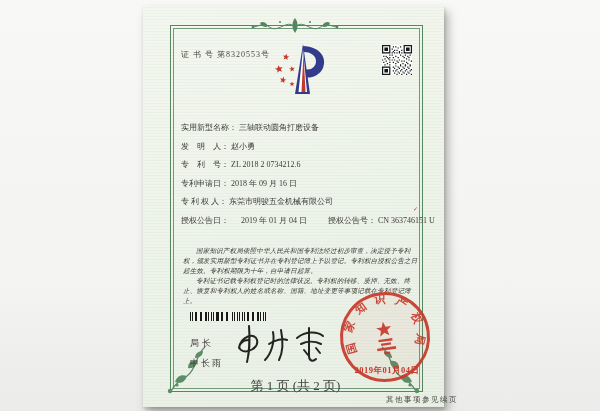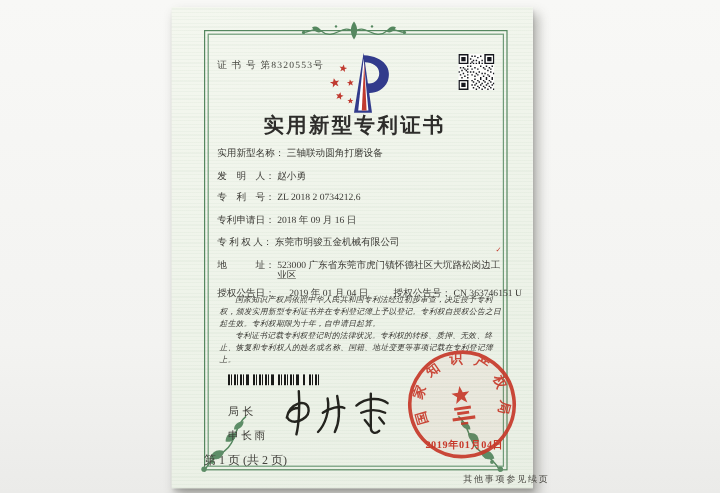--- a/index.html
+++ b/index.html
@@ -53,21 +53,21 @@
   }
   .director{position:absolute;left:47px;top:331px;font-size:9px;color:#3c3b36;}
   .director .dlabel{letter-spacing:3px;}
   .director .dname{margin-top:7px;letter-spacing:2px;}
   .signature{position:absolute;left:82px;top:312px;}
   .seal{position:absolute;left:195px;top:284px;width:94px;height:94px;transform:rotate(-8deg);opacity:.92;}
   .seal-date{
     position:absolute;left:196px;top:359px;width:96px;text-align:center;
     color:#c7392a;font-size:8.5px;letter-spacing:0.5px;font-weight:600;
   }
-  .page-ind{position:absolute;left:27px;top:371px;width:251px;font-size:10px;color:#45443f;}
+  .page-ind{position:absolute;left:27px;top:371px;width:251px;text-align:center;font-size:13px;color:#45443f;}
   .cont-note{position:absolute;left:14px;top:389px;width:100%;text-align:right;font-size:7.5px;color:#4a4943;letter-spacing:1.5px;}
   .orn-top{position:absolute;left:107px;top:8px;}
   .orn-bl{position:absolute;left:22px;top:339px;}
   .orn-br{position:absolute;left:237px;top:339px;transform:scaleX(-1);}
 </style>
 </head>
 <body>
 
 <div class="paper">
 
@@ -144,21 +144,20 @@
     <g fill="#15161d">
       <path d="M0 0h7v7H0zM18 0h7v7h-7zM0 18h7v7H0z"></path>
       <path d="M1 1h5v5H1z" fill="#fdfdfb"></path>
       <path d="M19 1h5v5h-5z" fill="#fdfdfb"></path>
       <path d="M1 19h5v5H1z" fill="#fdfdfb"></path>
       <path d="M2 2h3v3H2zM20 2h3v3h-3zM2 20h3v3H2z"></path>
       <path d="M9 1h1v1H9zM11 1h1v1h-1zM13 2h1v1h-1zM15 1h1v1h-1zM8 3h1v1H8zM10 4h1v1h-1zM12 4h1v1h-1zM14 5h1v1h-1zM16 4h1v1h-1zM9 5h1v1H9zM8 6h1v1H8zM10 6h1v1h-1zM12 6h1v1h-1zM14 6h1v1h-1zM16 6h1v1h-1zM6 8h1v1H6zM6 10h1v1H6zM6 12h1v1H6zM6 14h1v1H6zM6 16h1v1H6zM1 9h1v1H1zM3 9h1v1H3zM4 10h1v1H4zM2 11h1v1H2zM5 11h1v1H5zM0 12h1v1H0zM3 13h1v1H3zM1 14h1v1H1zM4 15h1v1H4zM2 16h1v1H2zM8 8h1v1H8zM11 9h1v1h-1zM9 10h1v1H9zM13 10h1v1h-1zM15 8h1v1h-1zM17 9h1v1h-1zM19 8h1v1h-1zM21 9h1v1h-1zM23 8h1v1h-1zM18 10h1v1h-1zM20 11h1v1h-1zM22 10h1v1h-1zM8 12h1v1H8zM10 12h1v1h-1zM12 13h1v1h-1zM14 12h1v1h-1zM16 13h1v1h-1zM18 13h1v1h-1zM20 14h1v1h-1zM22 12h1v1h-1zM24 13h1v1h-1zM9 14h1v1H9zM11 15h1v1h-1zM13 14h1v1h-1zM15 16h1v1h-1zM17 15h1v1h-1zM19 16h1v1h-1zM21 15h1v1h-1zM23 16h1v1h-1zM9 18h1v1H9zM11 17h1v1h-1zM13 18h1v1h-1zM15 17h1v1h-1zM17 18h1v1h-1zM19 17h1v1h-1zM21 18h1v1h-1zM23 17h1v1h-1zM10 19h1v1h-1zM12 20h1v1h-1zM14 19h1v1h-1zM16 20h1v1h-1zM18 19h1v1h-1zM20 20h1v1h-1zM22 19h1v1h-1zM24 20h1v1h-1zM9 21h1v1H9zM11 21h1v1h-1zM13 22h1v1h-1zM15 21h1v1h-1zM17 22h1v1h-1zM19 21h1v1h-1zM21 22h1v1h-1zM23 21h1v1h-1zM10 23h1v1h-1zM12 24h1v1h-1zM14 23h1v1h-1zM16 24h1v1h-1zM18 23h1v1h-1zM20 24h1v1h-1zM22 23h1v1h-1zM24 24h1v1h-1z"></path>
     </g>
   </svg>
 
-  <div class="title">实用新型专利证书</div>
 
   <div class="fields">
     <div class="frow">
       <span class="lbl">实用新型名称：</span>
       <span class="val">三轴联动圆角打磨设备</span>
     </div>
     <div class="frow">
       <span class="lbl">发　明　人：</span>
       <span class="val">赵小勇</span>
     </div>
@@ -166,24 +165,20 @@
       <span class="lbl">专　利　号：</span>
       <span class="val">ZL 2018 2 0734212.6</span>
     </div>
     <div class="frow">
       <span class="lbl">专利申请日：</span>
       <span class="val">2018 年 09 月 16 日</span>
     </div>
     <div class="frow">
       <span class="lbl">专 利 权 人：</span>
       <span class="val">东莞市明骏五金机械有限公司</span>
-    </div>
-    <div class="frow addr">
-      <span class="lbl">地　　　址：</span>
-      <span class="val">523000 广东省东莞市虎门镇怀德社区大坈路松岗边工业区</span>
     </div>
     <div class="frow grant">
       <span>授权公告日：</span>
       <span>2019 年 01 月 04 日</span>
       <span class="grant-pair2">
         <span>授权公告号：</span>
         <span>CN 363746151 U</span>
       </span>
     </div>
     <div class="red-mark">✓</div>

